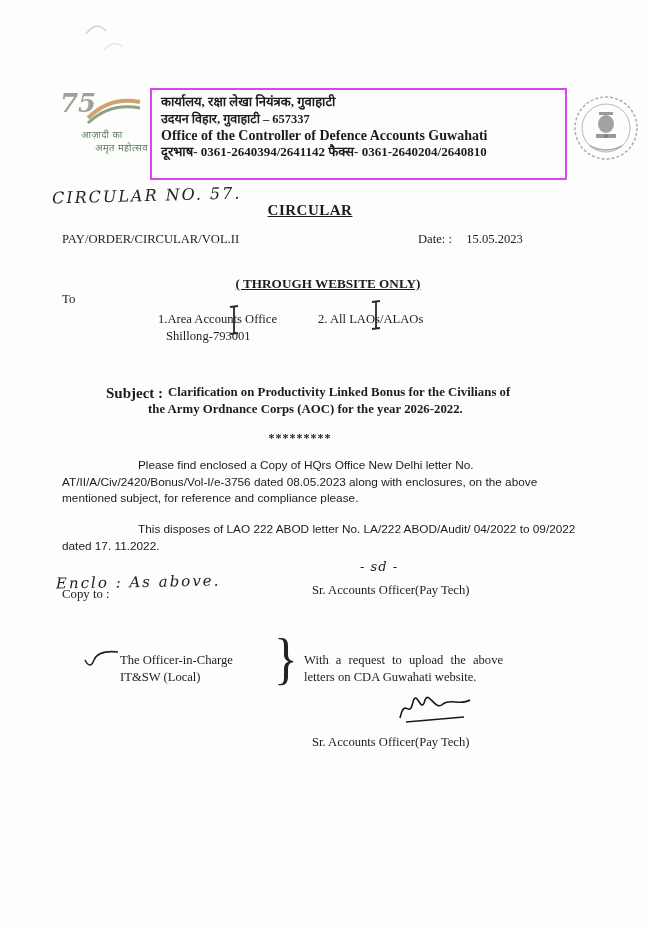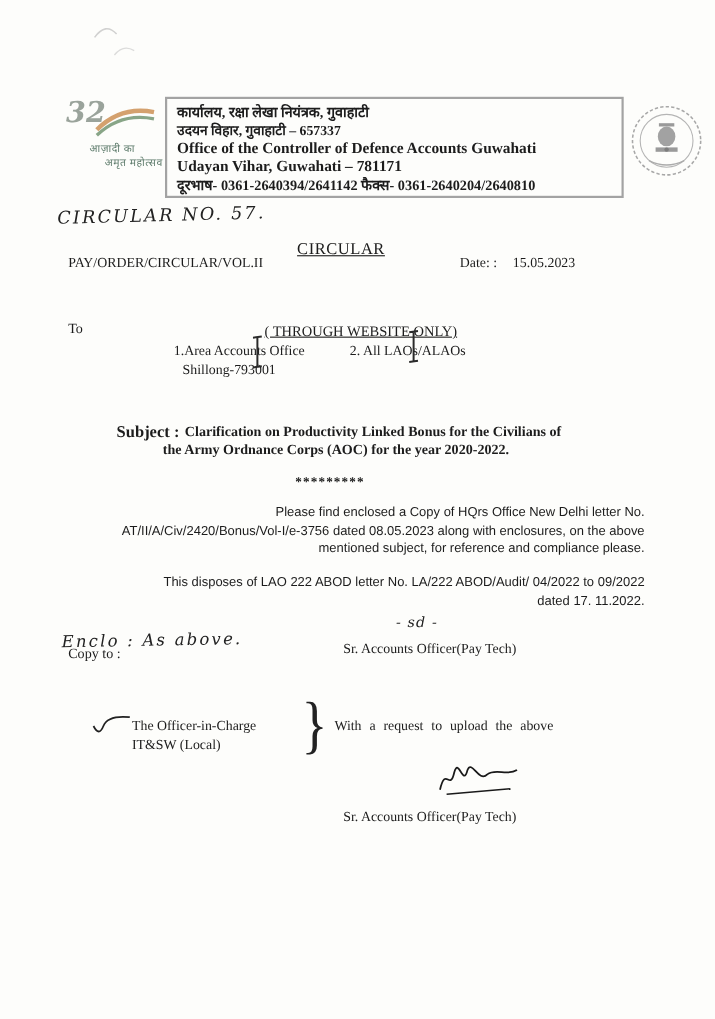--- a/index.html
+++ b/index.html
@@ -7,34 +7,34 @@
     position:relative;
     width:650px; height:926px;
     margin:0 auto;
     background:#fdfdfb;
     font-family:"Liberation Serif", serif;
     color:#1c1c1c;
     overflow:hidden;
   }
   .abs { position:absolute; }
   .serif { font-family:"Liberation Serif", serif; }
-  .bold  { font-weight:normal;margin-top:17px; }
+  .bold  { font-weight:bold; }
   .center { text-align:center; }
   .underline { text-decoration:underline; }
   .hw {
     font-family:"DejaVu Serif", serif;
     font-style:italic;
     color:#222;
     letter-spacing:2px;
     white-space:nowrap;
   }
   
   .office-box {
     left:150px; top:88px; width:417px; height:92px;
-    border:2px solid #a3a3a3;
+    border:2px solid #d946ef;
     box-sizing:border-box;
     padding:4px 9px 16px 9px;
     line-height:16.8px;
     white-space:nowrap;
   }
   .office-box .hin1 { font-size:13px; font-weight:bold; }
   .office-box .hin2 { font-size:12.5px; font-weight:bold; }
   .office-box .eng  { font-size:14px; font-weight:bold; }
   .office-box .tel  { font-size:13px; font-weight:bold; }
   
@@ -56,21 +56,21 @@
   .addr2 { left:318px; top:312px; font-size:12.6px; }
   .addr1b{ left:166px; top:329px; font-size:12.6px; }
   .subj-label { left:62px;  top:385px; font-size:15px; font-weight:bold;margin-left:44px; }
   .subj1 { left:148px; top:385px; font-size:12.8px; font-weight:bold;margin-left:20px; }
   .subj2 { left:148px; top:402px; font-size:12.8px; font-weight:bold; }
   .stars { left:0; top:431px; width:600px; font-size:12px; font-weight:bold; letter-spacing:1px; }
   .para {
     left:62px; width:524px;
     font-family:"Liberation Sans", sans-serif;
     font-size:11.8px; line-height:16.5px;
-    text-indent:76px; text-align:right;
+    text-indent:76px; text-align:left;
   }
   .para1 { top:457px; }
   .para2 { top:521px; }
   .hw-circno { left:52px;  top:186px; font-size:16px; transform:rotate(-1.5deg); }
   .hw-sd     { left:360px; top:559px; font-size:13px; letter-spacing:1px; }
   .hw-enclo  { left:56px;  top:573px; font-size:15px; transform:rotate(-1deg); }
   .sig-desg1 { left:312px; top:583px; font-size:12.6px; }
   .copy-label{ left:62px;  top:587px; font-size:12.8px; }
   .recip1 { left:120px; top:653px; font-size:12.6px; }
   .recip2 { left:120px; top:670px; font-size:12.6px; }
@@ -85,35 +85,34 @@
 
 <div class="page">
 
   <svg class="abs" style="left:78px; top:12px;" width="70" height="44">
     <path d="M8,22 q10,-14 20,-3" stroke="#bdbdbd" stroke-width="1.4" fill="none" opacity=".7"></path>
     <path d="M26,38 q8,-10 18,-4" stroke="#c6c6c6" stroke-width="1.2" fill="none" opacity=".6"></path>
   </svg>
 
   <div class="abs azadi">
     <div style="position:relative; height:40px;">
-      <span class="num" style="position:absolute; left:4px; top:2px;">32</span>
+      <span class="num" style="position:absolute; left:4px; top:2px;">75</span>
       <svg style="position:absolute; left:28px; top:4px;" width="60" height="34">
         <path d="M4,26 Q26,4 56,10" stroke="#c98a4b" stroke-width="4" fill="none" opacity=".8"></path>
         <path d="M4,31 Q26,10 56,16" stroke="#6a8f6a" stroke-width="3" fill="none" opacity=".8"></path>
       </svg>
     </div>
     <div class="l1">आज़ादी का</div>
     <div class="l2">अमृत महोत्सव</div>
   </div>
 
   <div class="abs office-box">
     <div class="hin1">कार्यालय, रक्षा लेखा नियंत्रक, गुवाहाटी</div>
     <div class="hin2">उदयन विहार, गुवाहाटी – 657337</div>
     <div class="eng">Office of the Controller of Defence Accounts Guwahati</div>
-    <div class="eng">Udayan Vihar, Guwahati – 781171</div>
     <div class="tel">दूरभाष- 0361-2640394/2641142 फैक्स- 0361-2640204/2640810</div>
   </div>
 
   <svg class="abs" style="left:572px; top:86px;" width="70" height="84">
     <circle cx="34" cy="42" r="31" fill="none" stroke="#a8a8a8" stroke-width="1.4" stroke-dasharray="3,2"></circle>
     <circle cx="34" cy="42" r="24" fill="none" stroke="#b5b5b5" stroke-width="1"></circle>
     <rect x="27" y="26" width="14" height="3" fill="#9a9a9a"></rect>
     <ellipse cx="34" cy="38" rx="8" ry="9" fill="#a2a2a2"></ellipse>
     <rect x="24" y="48" width="20" height="4" fill="#9a9a9a"></rect>
     <circle cx="34" cy="50" r="2" fill="#7d7d7d"></circle>
@@ -140,21 +139,21 @@
 
   <svg class="abs" style="left:226px; top:304px;" width="16" height="32">
     <path d="M4,3 L12,2 M8,2.5 L8,29 M4,30 L12,29" stroke="#2a2a2a" stroke-width="1.8" fill="none"></path>
   </svg>
   <svg class="abs" style="left:368px; top:299px;" width="16" height="32">
     <path d="M4,3 L12,2 M8,2.5 L8,29 M4,30 L12,29" stroke="#2a2a2a" stroke-width="1.8" fill="none"></path>
   </svg>
 
   <div class="abs serif subj-label">Subject :</div>
   <div class="abs serif subj1">Clarification on Productivity Linked Bonus for the Civilians of</div>
-  <div class="abs serif subj2">the Army Ordnance Corps (AOC) for the year 2020-2022.</div>
+  <div class="abs serif subj2">the Army Ordnance Corps (AOC) for the year 2026-2022.</div>
 
   <div class="abs center serif stars">*********</div>
 
   <div class="abs para para1">Please find enclosed a Copy of HQrs Office New Delhi letter No. AT/II/A/Civ/2420/Bonus/Vol-I/e-3756  dated 08.05.2023  along with enclosures, on the above mentioned subject, for reference and compliance please.</div>
   <div class="abs para para2">This disposes of LAO 222 ABOD letter No. LA/222 ABOD/Audit/ 04/2022 to 09/2022  dated 17. 11.2022.</div>
 
   <div class="abs hw hw-sd">- sd -</div>
   <div class="abs hw hw-enclo">Enclo : As above.</div>
 
   <div class="abs serif sig-desg1">Sr. Accounts Officer(Pay Tech)</div>
@@ -164,20 +163,21 @@
   <svg class="abs" style="left:82px; top:648px;" width="40" height="26">
     <path d="M3,12 Q8,22 12,12 T36,4" stroke="#222" stroke-width="1.6" fill="none"></path>
   </svg>
 
   <div class="abs serif recip1">The Officer-in-Charge</div>
   <div class="abs serif recip2">IT&amp;SW (Local)</div>
 
   <div class="abs serif brace">}</div>
 
   <div class="abs serif note1">With  a  request  to  upload  the  above</div>
+  <div class="abs serif note2">letters on CDA Guwahati website.</div>
 
   <svg class="abs" style="left:394px; top:690px;" width="86" height="40">
     <path d="M6,28 C11,6 15,30 19,12 C23,-2 27,26 31,10 C35,0 41,22 49,14 C57,8 67,16 76,10" stroke="#1a1a1a" stroke-width="1.6" fill="none"></path>
     <path d="M12,32 L70,27" stroke="#1a1a1a" stroke-width="1.3" fill="none"></path>
   </svg>
 
   <div class="abs serif sig-desg2">Sr. Accounts Officer(Pay Tech)</div>
 
 </div>
 

